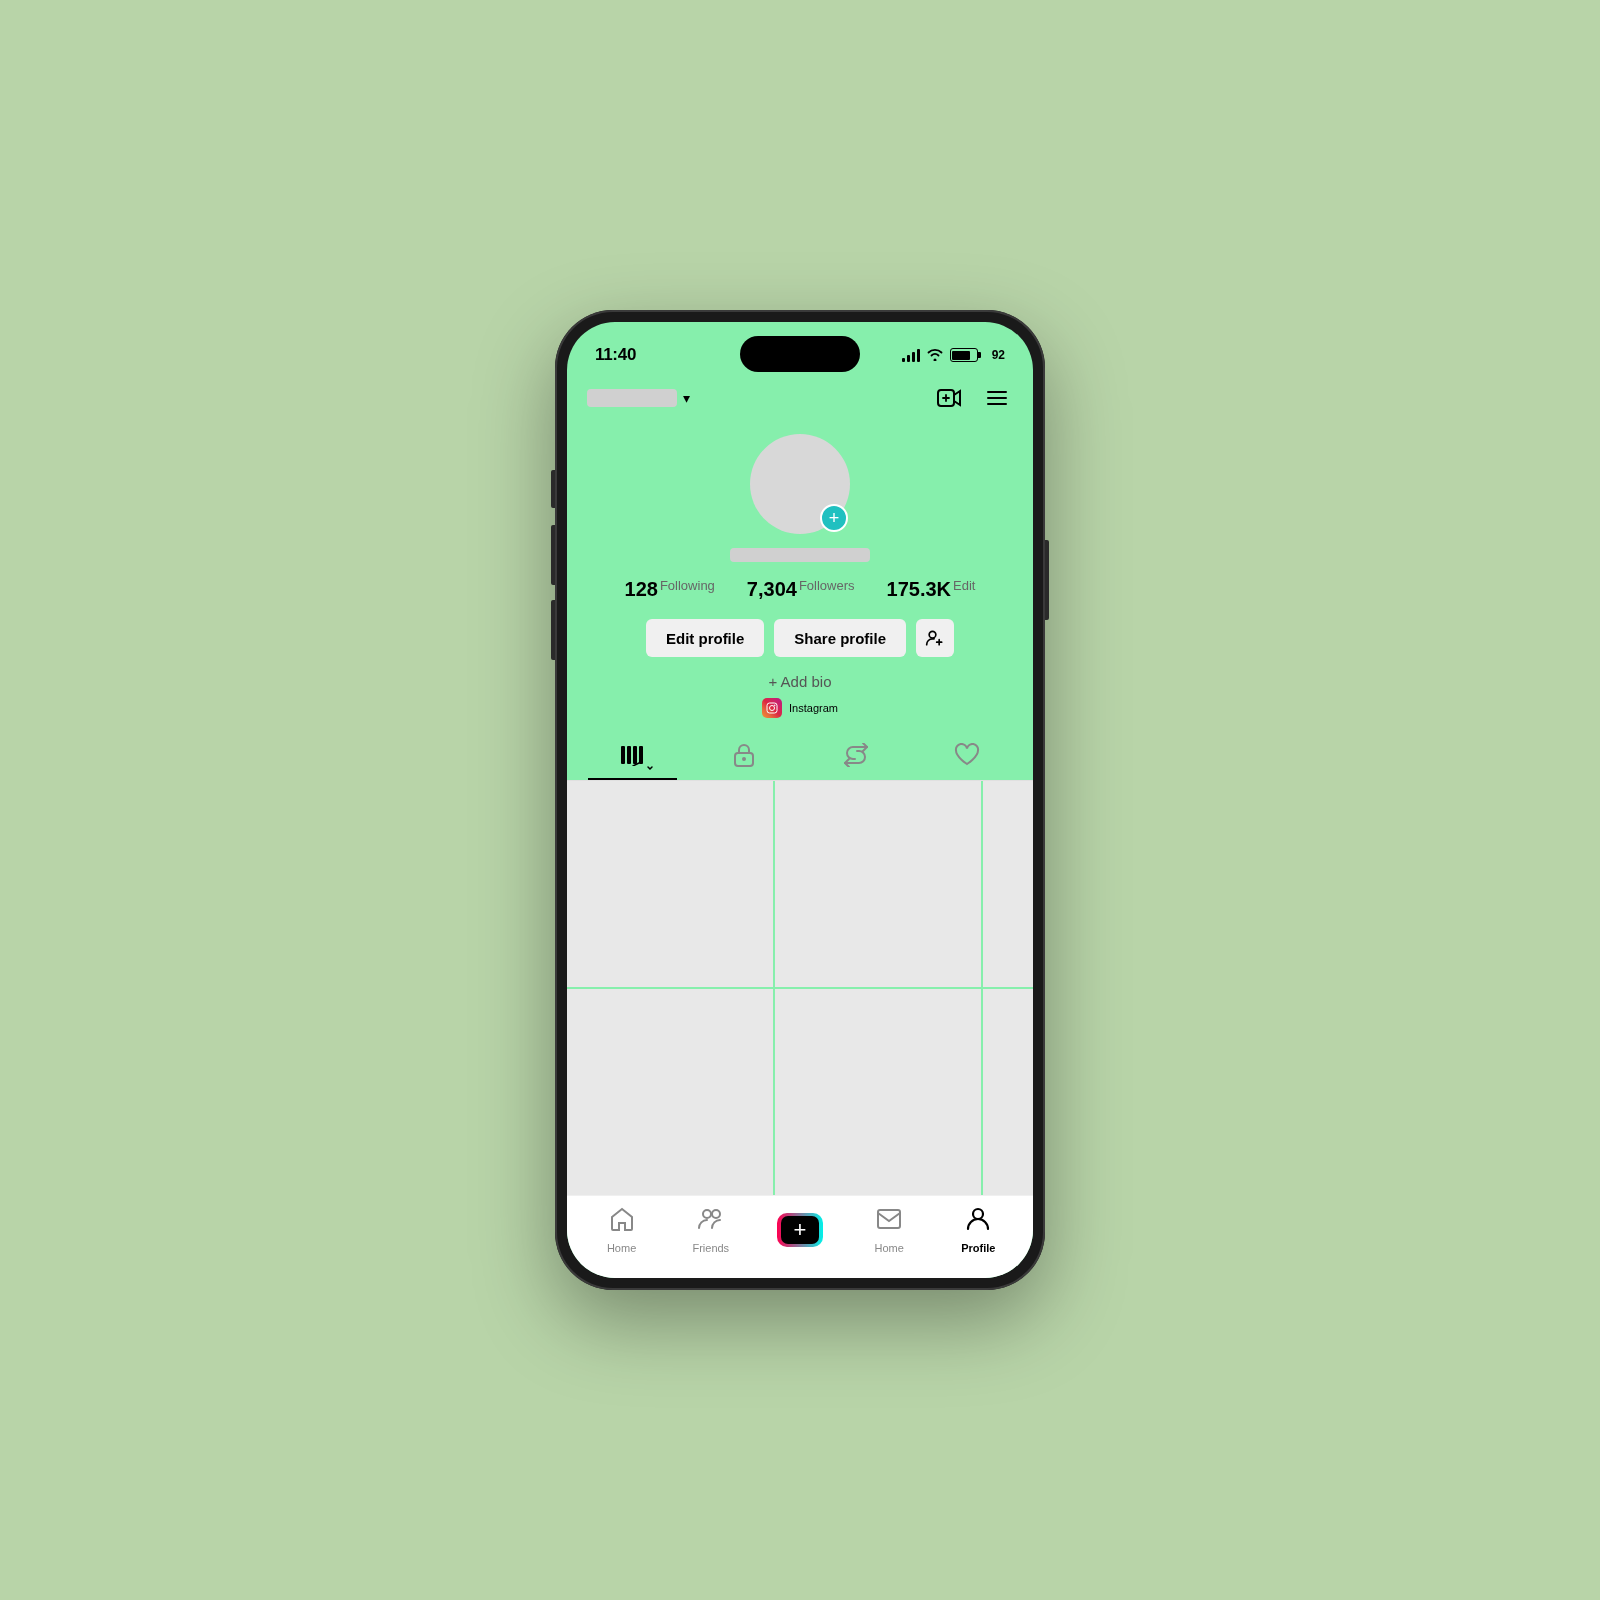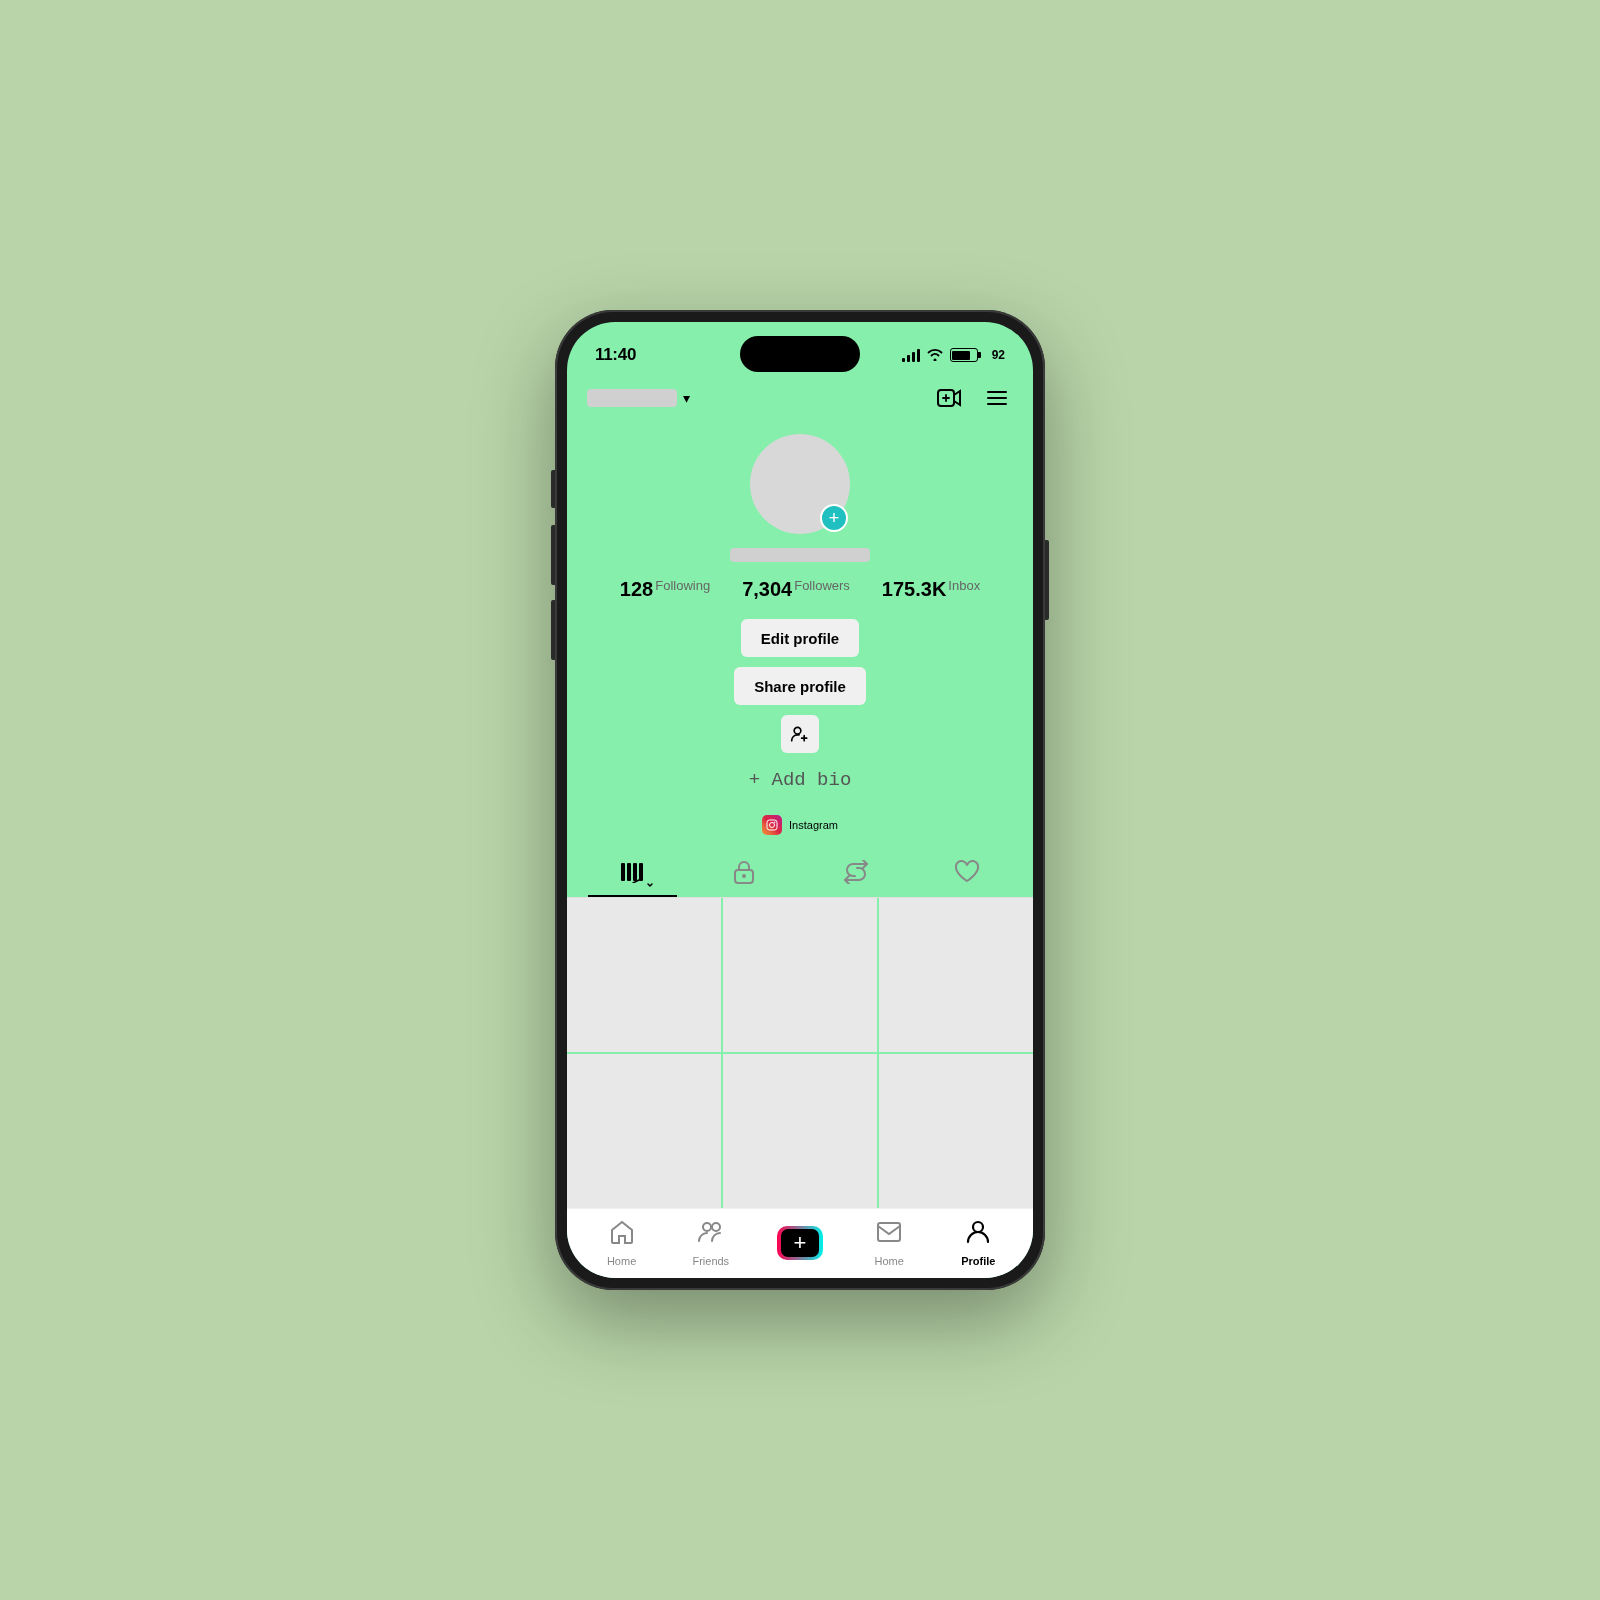--- a/index.html
+++ b/index.html
@@ -266,21 +266,20 @@
     .stat-label {
       font-size: 13px;
       color: #666;
     }
 
     .action-buttons {
       display: flex;
       gap: 10px;
       margin-bottom: 16px;
       align-items: center;
-      flex-direction: column;
     }
 
     .action-btn {
       height: 38px;
       padding: 0 20px;
       background: #f0f0f0;
       border: none;
       border-radius: 6px;
       font-size: 15px;
       font-weight: 600;
@@ -296,25 +295,24 @@
       border-radius: 6px;
       display: flex;
       align-items: center;
       justify-content: center;
       cursor: pointer;
       font-size: 18px;
       color: #000;
     }
 
     .bio-link {
-      font-size: 19px;
+      font-size: 15px;
       color: #555;
-      margin-bottom: 24px;
-      cursor: pointer;
-      font-family: Liberation Mono, monospace;
+      margin-bottom: 8px;
+      cursor: pointer;
     }
 
     .instagram-link {
       display: flex;
       align-items: center;
       gap: 7px;
       font-size: 11px;
       color: #000;
       margin-bottom: 12px;
       cursor: pointer;
@@ -534,21 +532,21 @@
           <div class="stat-item">
             <span class="stat-number">128</span>
             <span class="stat-label">Following</span>
           </div>
           <div class="stat-item">
             <span class="stat-number">7,304</span>
             <span class="stat-label">Followers</span>
           </div>
           <div class="stat-item">
             <span class="stat-number">175.3K</span>
-            <span class="stat-label">Inbox</span>
+            <span class="stat-label">Edit</span>
           </div>
         </div>
 
         <div class="action-buttons">
           <button class="action-btn">Edit profile</button>
           <button class="action-btn">Share profile</button>
           <button class="add-friend-btn">
             <svg width="20" height="20" viewBox="0 0 24 24" fill="none">
               <circle cx="9" cy="8" r="4" stroke="#000" stroke-width="2" fill="none"></circle>
               <path d="M2 20c0-4 3.1-7 7-7h2" stroke="#000" stroke-width="2" stroke-linecap="round" fill="none"></path>

